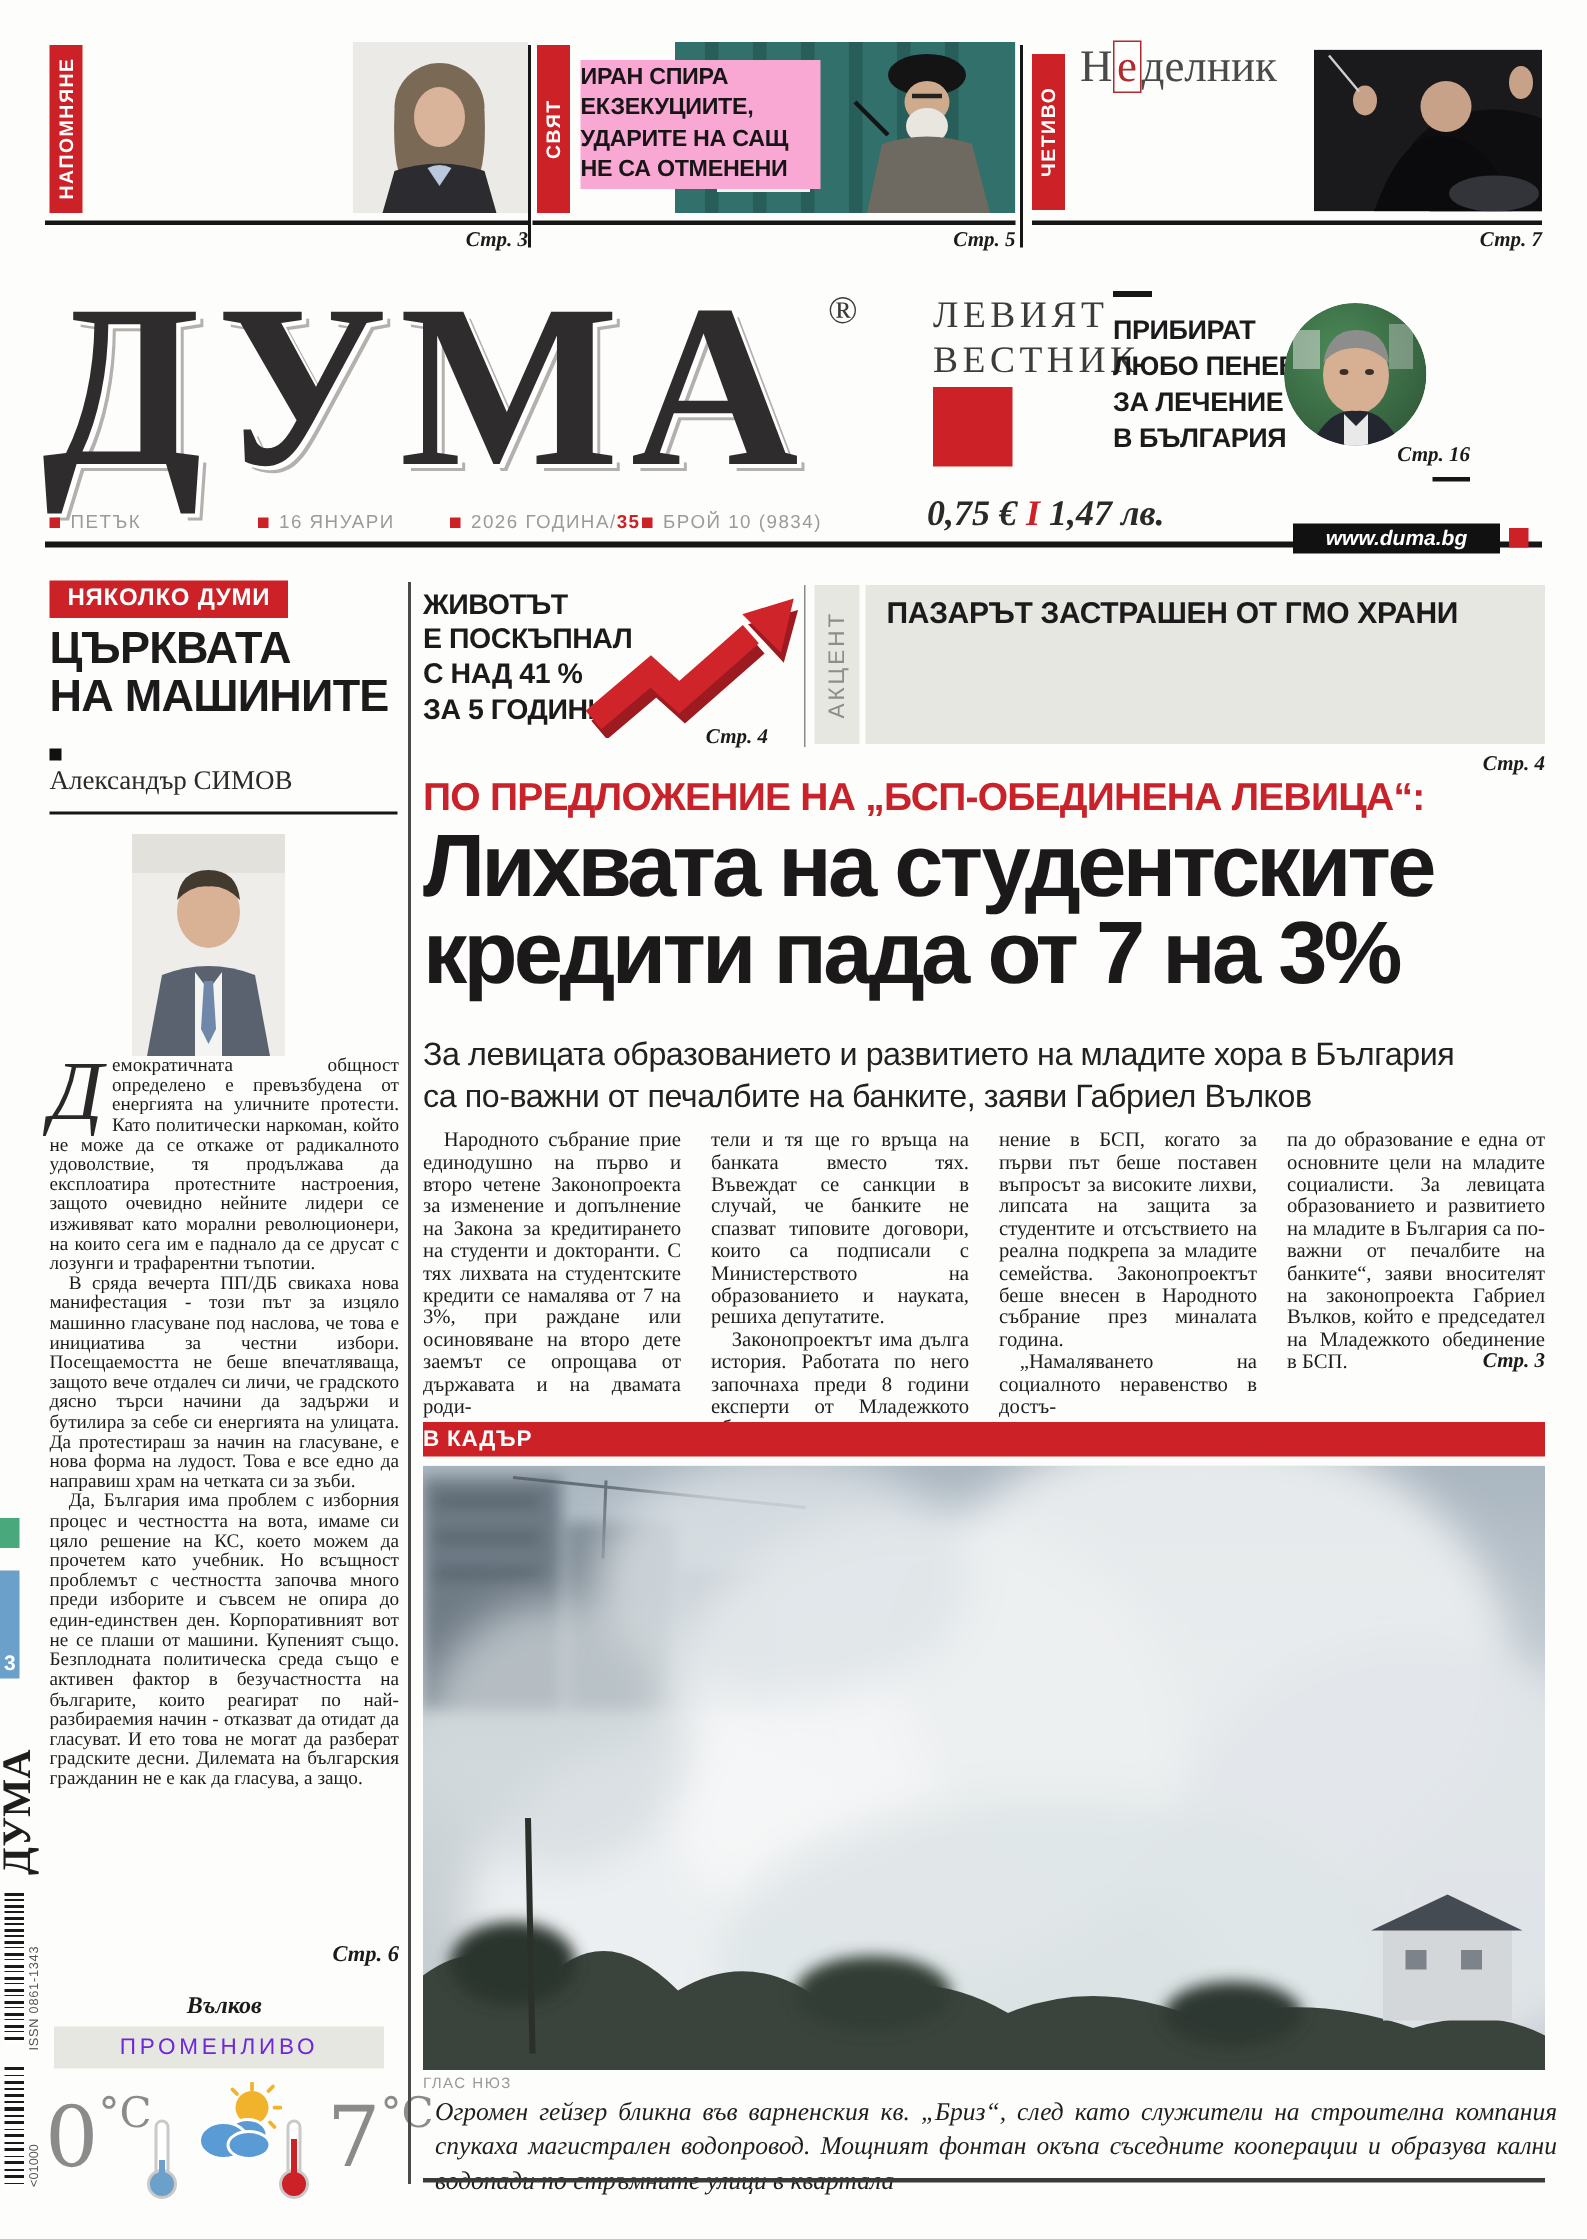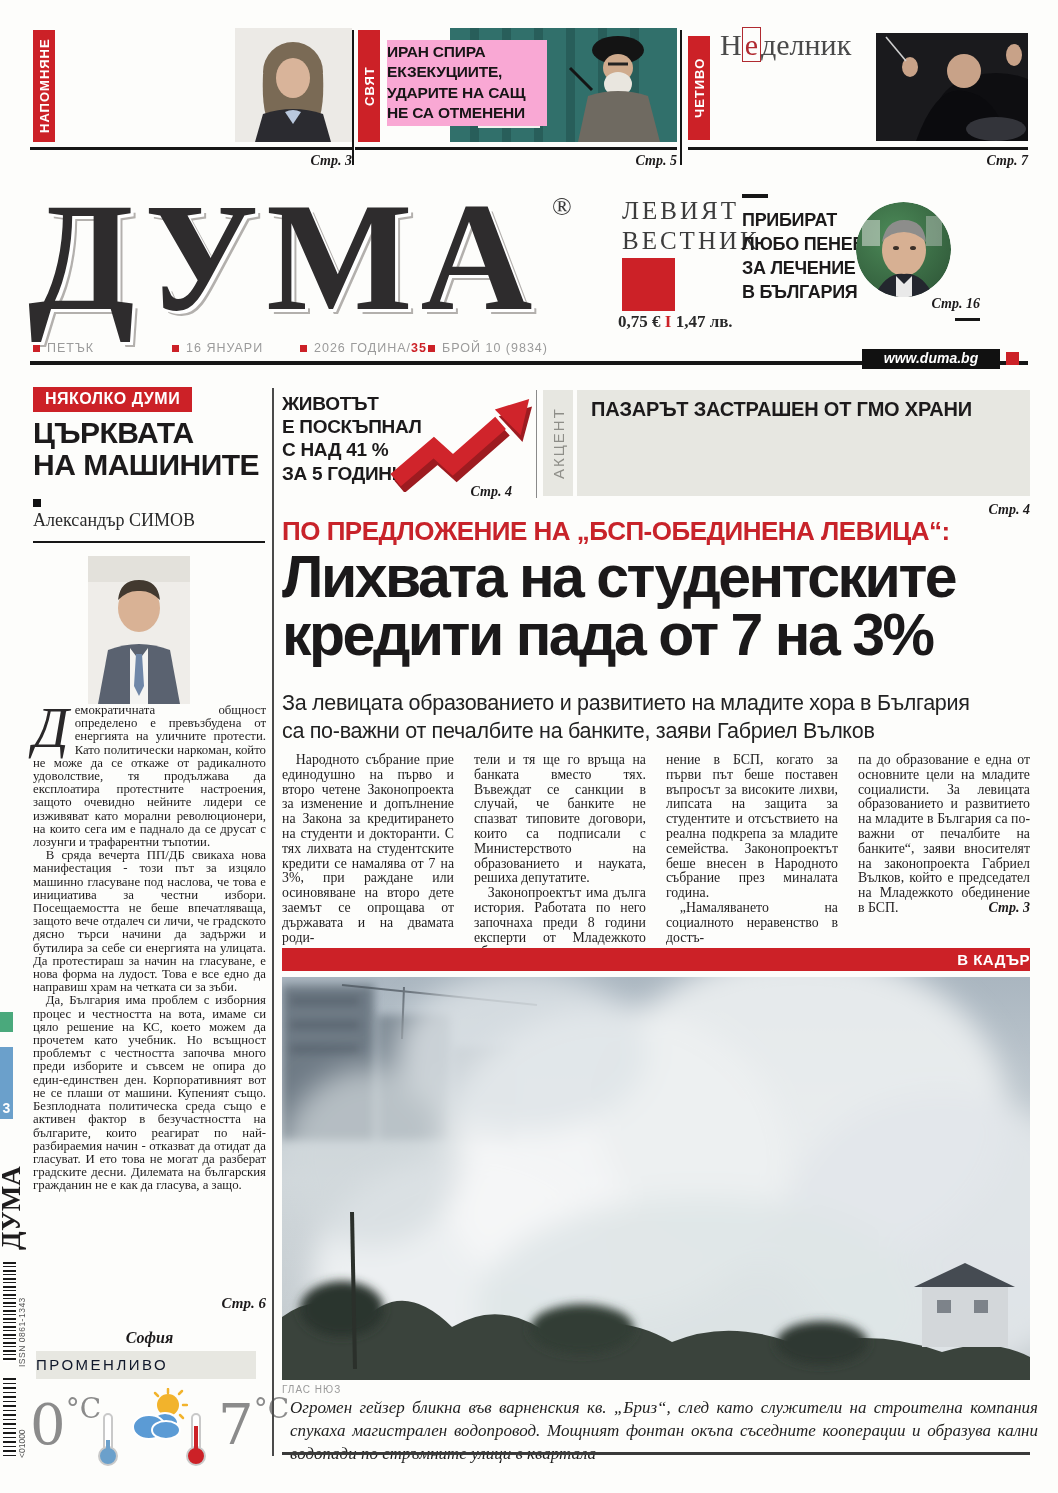--- a/index.html
+++ b/index.html
@@ -138,21 +138,21 @@
         <path d="M26,40 Q30,18 48,18 Q68,18 70,40 Q60,30 48,30 Q34,30 26,40 Z" fill="#8d8d8b"></path>
         <path d="M18,95 Q30,70 48,72 Q66,70 78,95 Z" fill="#23262e"></path>
         <path d="M40,74 L48,82 L56,74 L56,95 L40,95 Z" fill="#e9e9e9"></path>
         <ellipse cx="40" cy="46" rx="3" ry="2" fill="#3a2f28"></ellipse>
         <ellipse cx="57" cy="46" rx="3" ry="2" fill="#3a2f28"></ellipse>
       </svg>
   </div>
   <div class="abs pageref" style="left:895px;top:296px;width:85px">Стр. 16</div>
   <div class="abs rule" style="left:955px;top:318px;width:25px;height:3px"></div>
 
-  <div class="abs serif" style="left:618px;top:312px;font-size:17px;font-weight:700;color:#2a2a2a">
+  <div class="abs serif" style="left:618px;top:330px;font-size:24px;font-weight:700;font-style:italic;color:#2a2a2a">
     <span>0,75 €</span>
     <span style="color:#cc2127">I</span>
     <span>1,47 лв.</span>
   </div>
 
   <div class="abs dateitem" style="left:33px;top:341px">
       <span class="redsq"></span>
       <span>ПЕТЪК</span>
     </div>
   <div class="abs dateitem" style="left:172px;top:341px">
@@ -196,22 +196,22 @@
         <path d="M48,98 L54,98 L56,130 L51,140 L46,130 Z" fill="#6f87a8"></path>
       </svg>
   </div>
   <div class="abs opiniontext" style="left:33px;top:704px;width:233px">
     <span class="dropcap">Д</span><span class="pre">емократичната общност определено е превъзбудена от енергията на уличните протести. Като политически наркоман, който не може да се откаже от радикалното удоволствие, тя продължава да експлоатира протестните настроения, защото очевидно нейните лидери се изживяват като морални революционери, на които сега им е паднало да се друсат с лозунги и трафарентни тъпотии.
  В сряда вечерта ПП/ДБ свикаха нова манифестация - този път за изцяло машинно гласуване под наслова, че това е инициатива за честни избори. Посещаемостта не беше впечатляваща, защото вече отдалеч си личи, че градското дясно търси начини да задържи и бутилира за себе си енергията на улицата. Да протестираш за начин на гласуване, е нова форма на лудост. Това е все едно да направиш храм на четката си за зъби.
  Да, България има проблем с изборния процес и честността на вота, имаме си цяло решение на КС, което можем да прочетем като учебник. Но всъщност проблемът с честността започва много преди изборите и съвсем не опира до един-единствен ден. Корпоративният вот не се плаши от машини. Купеният също. Безплодната политическа среда също е активен фактор в безучастността на българите, които реагират по най-разбираемия начин - отказват да отидат да гласуват. И ето това не могат да разберат градските десни. Дилемата на българския гражданин не е как да гласува, а защо.</span>
   </div>
   <div class="abs pageref" style="left:33px;top:1295px;width:233px;font-size:15px">Стр. 6</div>
 
-  <div class="abs serif" style="left:33px;top:1329px;width:233px;text-align:center;font-weight:700;font-style:italic;font-size:16px">София</div>
-  <div class="abs graybox" style="left:36px;top:1351px;width:220px;height:28px;color:#0f172a;font-size:15px;letter-spacing:2.5px;line-height:28px">ПРОМЕНЛИВО</div>
+  <div class="abs serif" style="left:33px;top:1329px;width:233px;text-align:center;font-weight:700;font-style:italic;font-size:16px">Вълков</div>
+  <div class="abs graybox" style="left:36px;top:1351px;width:220px;height:28px;color:#6d28d9;font-size:15px;letter-spacing:2.5px;text-align:center;line-height:28px">ПРОМЕНЛИВО</div>
   <div class="abs temp" style="left:30px;top:1392px"><span class="v">0</span><span class="u">°C</span></div>
   <div class="abs" style="left:96px;top:1412px">
     <svg width="24" height="54" viewBox="0 0 24 54">
         <rect x="8" y="2" width="8" height="37" rx="4" fill="#fff" stroke="#c9c9c9" stroke-width="2"></rect>
         <circle cx="12" cy="44" r="9" fill="#6ba0cb" stroke="#c9c9c9" stroke-width="2"></circle>
         <rect x="10" y="28" width="4" height="12" fill="#6ba0cb"></rect>
       </svg>
   </div>
   <div class="abs" style="left:128px;top:1388px">
     <svg width="60" height="58" viewBox="0 0 60 58">
@@ -271,21 +271,21 @@
 са по-важни от печалбите на банките, заяви Габриел Вълков</div>
 
   <div class="abs bodytext pre" style="left:282px;top:753px;width:172px"> Народното събрание прие единодушно на първо и второ четене Законопроекта за изменение и допълнение на Закона за кредитирането на студенти и докторанти. С тях лихвата на студентските кредити се намалява от 7 на 3%, при раждане или осиновяване на второ дете заемът се опрощава от държавата и на двамата роди-</div>
   <div class="abs bodytext pre" style="left:474px;top:753px;width:172px">тели и тя ще го връща на банката вместо тях. Въвеждат се санкции в случай, че банките не спазват типовите договори, които са подписали с Министерството на образованието и науката, решиха депутатите.
  Законопроектът има дълга история. Работата по него започнаха преди 8 години експерти от Младежкото обеди-</div>
   <div class="abs bodytext pre" style="left:666px;top:753px;width:172px">нение в БСП, когато за първи път беше поставен въпросът за високите лихви, липсата на защита за студентите и отсъствието на реална подкрепа за младите семейства. Законопроектът беше внесен в Народното събрание през миналата година.
  „Намаляването на социалното неравенство в достъ-</div>
   <div class="abs bodytext pre" style="left:858px;top:753px;width:172px">па до образование е една от основните цели на младите социалисти. За левицата образованието и развитието на младите в България са по-важни от печалбите на банките“, заяви вносителят на законопроекта Габриел Вълков, който е председател на Младежкото обединение в БСП.</div>
   <div class="abs pageref" style="left:858px;top:900px;width:172px">Стр. 3</div>
 
-  <div class="abs" style="left:282px;top:948px;width:748px;height:23px;background:#cc2127;color:#fff;font-weight:700;font-size:15px;letter-spacing:.5px;text-align:right;line-height:23px">В КАДЪР</div>
+  <div class="abs" style="left:282px;top:948px;width:748px;height:23px;background:#cc2127;color:#fff;font-weight:700;font-size:15px;letter-spacing:.5px;text-align:left;line-height:23px">В КАДЪР</div>
   <div class="abs photo" style="left:282px;top:977px;width:748px;height:403px">
     <svg width="748" height="403" viewBox="0 0 748 403" preserveAspectRatio="none">
       <defs>
         <linearGradient id="sky" x1="0" y1="0" x2="0" y2="1">
             <stop offset="0" stop-color="#aab6c0"></stop>
             <stop offset=".5" stop-color="#cfd6da"></stop>
             <stop offset="1" stop-color="#c2c9cd"></stop>
           </linearGradient>
         <filter id="b1" x="-60%" y="-60%" width="220%" height="220%">
             <feGaussianBlur stdDeviation="14"></feGaussianBlur>

